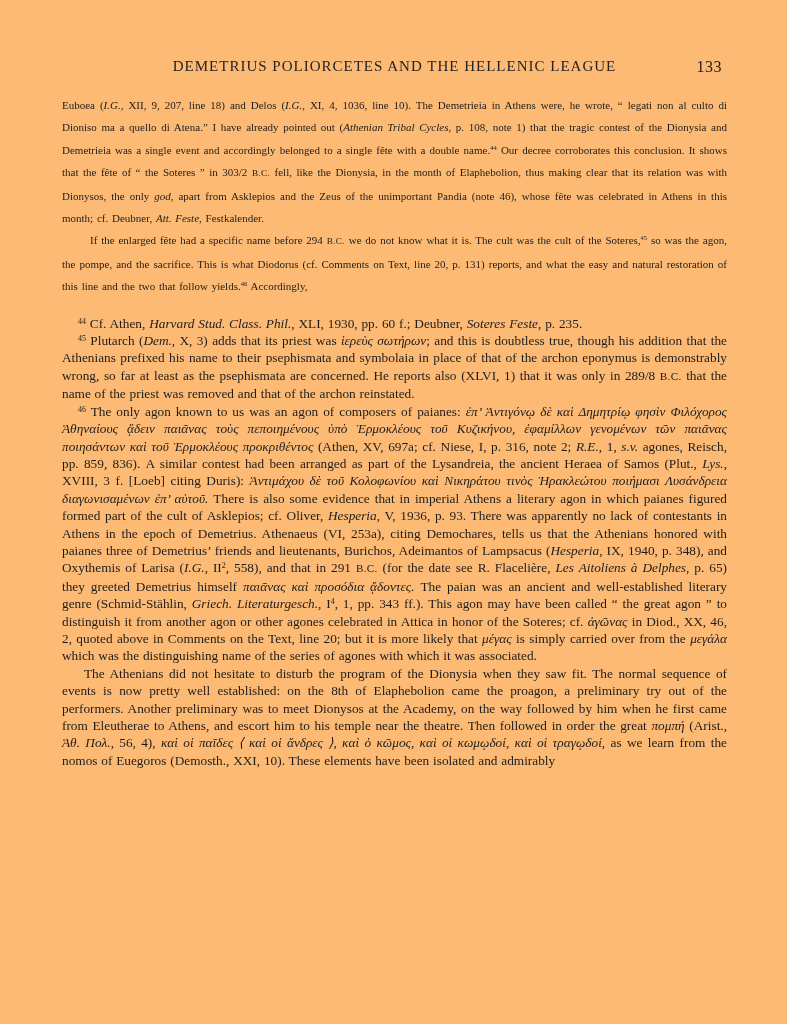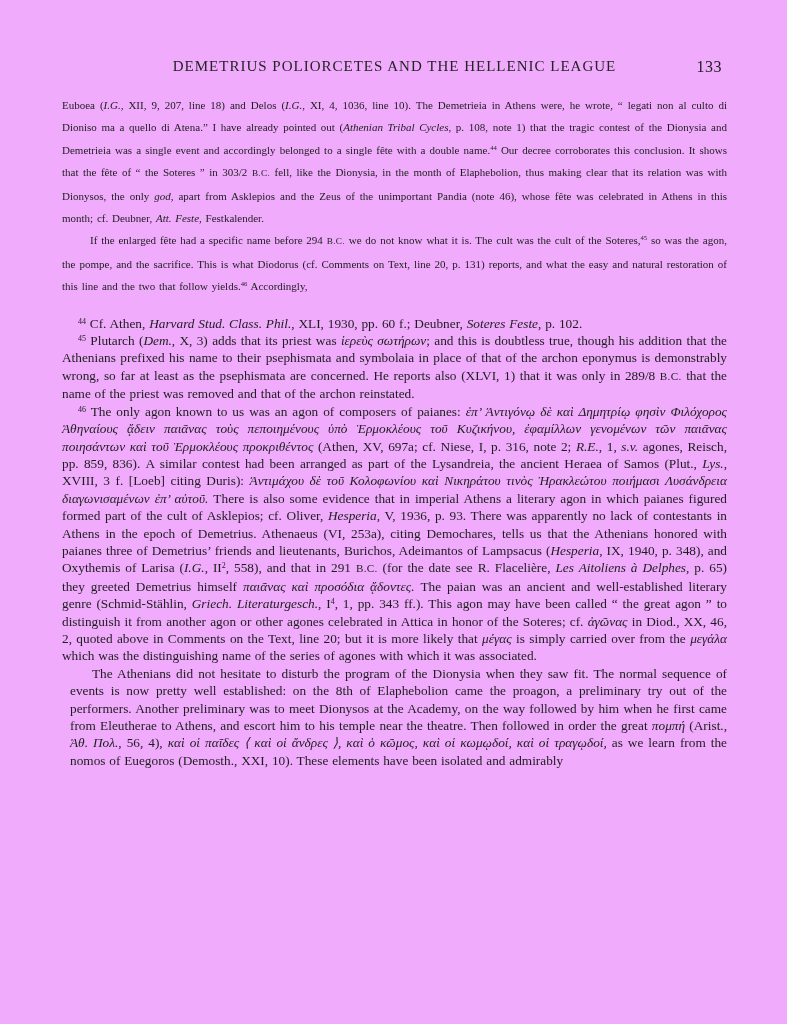--- a/index.html
+++ b/index.html
@@ -4,21 +4,21 @@
 <style>
   html, body {
     margin: 0;
     padding: 0;
     background: #f4f4f1;
   }
   .page {
     position: relative;
     width: 787px;
     height: 1024px;
-    background: #f0abfc;
+    background: #fdba74;
     color: #1d1d1d;
     font-family: "Liberation Serif", "DejaVu Serif", serif;
     overflow: hidden;
     box-sizing: border-box;
   }
   .content {
     position: absolute;
     left: 62px;
     top: 58px;
     width: 665px;
@@ -62,21 +62,20 @@
     font-size: 13.3px;
     line-height: 17.4px;
     text-align: justify;
     word-spacing: 0.5px;
   }
   .footnotes p.fn {
     text-indent: 16px;
   }
   .footnotes p.fn-cont {
     text-indent: 22px;
-    margin-left: 8px;
   }
   .run-n { font-style: normal; }
   .run-i { font-style: italic; }
   .run-gk {
     font-style: italic;
     font-family: Liberation Serif, serif;
   }
   .run-sup {
     font-size: 0.6em;
     vertical-align: 0.55em;
@@ -97,20 +96,20 @@
       <span class="title">DEMETRIUS POLIORCETES AND THE HELLENIC LEAGUE</span>
       <span class="pagenum">133</span>
     </div>
 
     <div class="body-text">
       <p><span class="run-n">Euboea (</span><span class="run-i">I.G.</span><span class="run-n">, XII, 9, 207, line 18) and Delos (</span><span class="run-i">I.G.</span><span class="run-n">, XI, 4, 1036, line 10). The Demetrieia in Athens were, he wrote, “ legati non al culto di Dioniso ma a quello di Atena.” I have already pointed out (</span><span class="run-i">Athenian Tribal Cycles</span><span class="run-n">, p. 108, note 1) that the tragic contest of the Dionysia and Demetrieia was a single event and accordingly belonged to a single fête with a double name.</span><span class="run-sup">44</span><span class="run-n"> Our decree corroborates this conclusion. It shows that the fête of “ the Soteres ” in 303/2 </span><span class="run-sc">B.C.</span><span class="run-n"> fell, like the Dionysia, in the month of Elaphebolion, thus making clear that its relation was with Dionysos, the only </span><span class="run-i">god</span><span class="run-n">, apart from Asklepios and the Zeus of the unimportant Pandia (note 46), whose fête was celebrated in Athens in this month; cf. Deubner, </span><span class="run-i">Att. Feste</span><span class="run-n">, Festkalender.</span></p>
       <p class="indented"><span class="run-n">If the enlarged fête had a specific name before 294 </span><span class="run-sc">B.C.</span><span class="run-n"> we do not know what it is. The cult was the cult of the Soteres,</span><span class="run-sup">45</span><span class="run-n"> so was the agon, the pompe, and the sacrifice. This is what Diodorus (cf. Comments on Text, line 20, p. 131) reports, and what the easy and natural restoration of this line and the two that follow yields.</span><span class="run-sup">46</span><span class="run-n"> Accordingly,</span></p>
     </div>
 
     <div class="footnotes">
-      <p class="fn"><span class="run-sup">44</span><span class="run-n"> Cf. Athen, </span><span class="run-i">Harvard Stud. Class. Phil.</span><span class="run-n">, XLI, 1930, pp. 60 f.; Deubner, </span><span class="run-i">Soteres Feste</span><span class="run-n">, p. 102.</span></p>
+      <p class="fn"><span class="run-sup">44</span><span class="run-n"> Cf. Athen, </span><span class="run-i">Harvard Stud. Class. Phil.</span><span class="run-n">, XLI, 1930, pp. 60 f.; Deubner, </span><span class="run-i">Soteres Feste</span><span class="run-n">, p. 235.</span></p>
       <p class="fn"><span class="run-sup">45</span><span class="run-n"> Plutarch (</span><span class="run-i">Dem.</span><span class="run-n">, X, 3) adds that its priest was </span><span class="run-gk">ἱερεὺς σωτήρων</span><span class="run-n">; and this is doubtless true, though his addition that the Athenians prefixed his name to their psephismata and symbolaia in place of that of the archon eponymus is demonstrably wrong, so far at least as the psephismata are concerned. He reports also (XLVI, 1) that it was only in 289/8 </span><span class="run-sc">B.C.</span><span class="run-n"> that the name of the priest was removed and that of the archon reinstated.</span></p>
       <p class="fn"><span class="run-sup">46</span><span class="run-n"> The only agon known to us was an agon of composers of paianes: </span><span class="run-gk">ἐπ’ Ἀντιγόνῳ δὲ καὶ Δημητρίῳ φησὶν Φιλόχορος Ἀθηναίους ᾄδειν παιᾶνας τοὺς πεποιημένους ὑπὸ Ἑρμοκλέους τοῦ Κυζικήνου, ἐφαμίλλων γενομένων τῶν παιᾶνας ποιησάντων καὶ τοῦ Ἑρμοκλέους προκριθέντος</span><span class="run-n"> (Athen, XV, 697a; cf. Niese, I, p. 316, note 2; </span><span class="run-i">R.E.</span><span class="run-n">, 1, </span><span class="run-i">s.v.</span><span class="run-n"> agones, Reisch, pp. 859, 836). A similar contest had been arranged as part of the Lysandreia, the ancient Heraea of Samos (Plut., </span><span class="run-i">Lys.</span><span class="run-n">, XVIII, 3 f. [Loeb] citing Duris): </span><span class="run-gk">Ἀντιμάχου δὲ τοῦ Κολοφωνίου καὶ Νικηράτου τινὸς Ἡρακλεώτου ποιήμασι Λυσάνδρεια διαγωνισαμένων ἐπ’ αὐτοῦ.</span><span class="run-n"> There is also some evidence that in imperial Athens a literary agon in which paianes figured formed part of the cult of Asklepios; cf. Oliver, </span><span class="run-i">Hesperia</span><span class="run-n">, V, 1936, p. 93. There was apparently no lack of contestants in Athens in the epoch of Demetrius. Athenaeus (VI, 253a), citing Demochares, tells us that the Athenians honored with paianes three of Demetrius’ friends and lieutenants, Burichos, Adeimantos of Lampsacus (</span><span class="run-i">Hesperia</span><span class="run-n">, IX, 1940, p. 348), and Oxythemis of Larisa (</span><span class="run-i">I.G.</span><span class="run-n">, II</span><span class="run-sup">2</span><span class="run-n">, 558), and that in 291 </span><span class="run-sc">B.C.</span><span class="run-n"> (for the date see R. Flacelière, </span><span class="run-i">Les Aitoliens à Delphes</span><span class="run-n">, p. 65) they greeted Demetrius himself </span><span class="run-gk">παιᾶνας καὶ προσόδια ᾄδοντες.</span><span class="run-n"> The paian was an ancient and well-established literary genre (Schmid-Stählin, </span><span class="run-i">Griech. Literaturgesch.</span><span class="run-n">, I</span><span class="run-sup">4</span><span class="run-n">, 1, pp. 343 ff.). This agon may have been called “ the great agon ” to distinguish it from another agon or other agones celebrated in Attica in honor of the Soteres; cf. </span><span class="run-gk">ἀγῶνας</span><span class="run-n"> in Diod., XX, 46, 2, quoted above in Comments on the Text, line 20; but it is more likely that </span><span class="run-gk">μέγας</span><span class="run-n"> is simply carried over from the </span><span class="run-gk">μεγάλα</span><span class="run-n"> which was the distinguishing name of the series of agones with which it was associated.</span></p>
       <p class="fn-cont"><span class="run-n">The Athenians did not hesitate to disturb the program of the Dionysia when they saw fit. The normal sequence of events is now pretty well established: on the 8th of Elaphebolion came the proagon, a preliminary try out of the performers. Another preliminary was to meet Dionysos at the Academy, on the way followed by him when he first came from Eleutherae to Athens, and escort him to his temple near the theatre. Then followed in order the great </span><span class="run-gk">πομπή</span><span class="run-n"> (Arist., </span><span class="run-gk">Ἀθ. Πολ.</span><span class="run-n">, 56, 4), </span><span class="run-gk">καὶ οἱ παῖδες ⟨ καὶ οἱ ἄνδρες ⟩, καὶ ὁ κῶμος, καὶ οἱ κωμῳδοί, καὶ οἱ τραγῳδοί,</span><span class="run-n"> as we learn from the nomos of Euegoros (Demosth., XXI, 10). These elements have been isolated and admirably</span></p>
     </div>
 
   </div>
 </div>
 
 </body></html>

